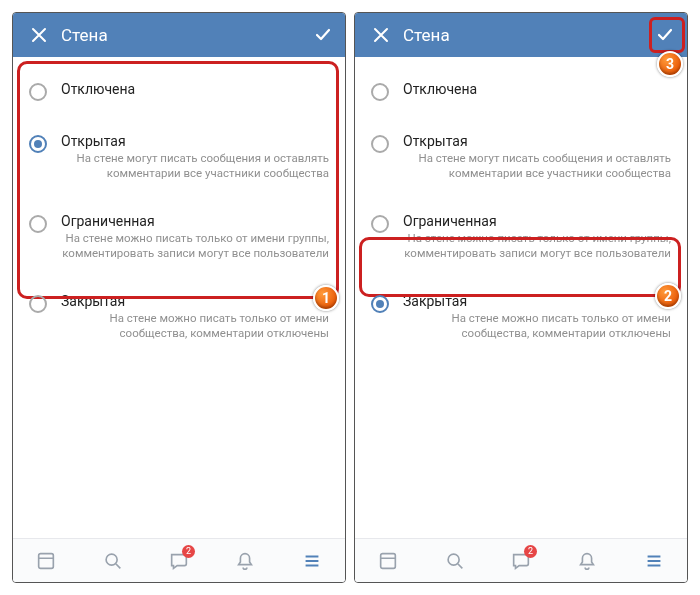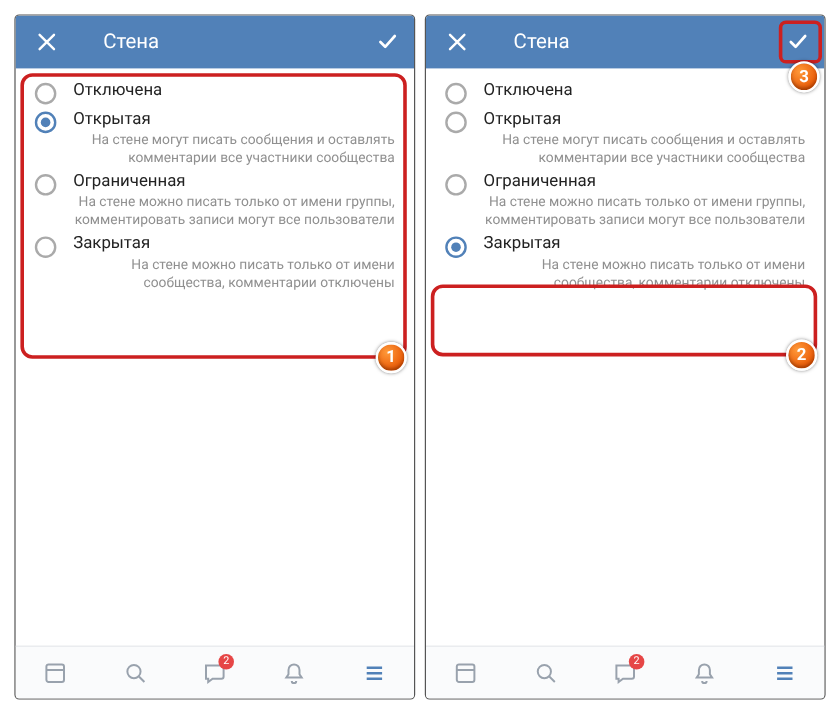--- a/index.html
+++ b/index.html
@@ -27,21 +27,20 @@
     position: relative;
   }
   .header {
     background: #5181b8;
     color: #fff;
     height: 44px;
     display: flex;
     align-items: center;
     padding: 0 8px;
     position: relative;
-    gap: 25px;
   }
   .header .close {
     width: 36px;
     height: 36px;
     display: flex;
     align-items: center;
     justify-content: center;
     font-size: 20px;
     cursor: pointer;
   }
@@ -63,21 +62,21 @@
     cursor: pointer;
   }
   .options {
     flex: 1;
     padding: 8px 4px 0 4px;
     position: relative;
   }
   .option {
     display: flex;
     align-items: flex-start;
-    padding: 2px 12px;
+    padding: 16px 12px;
     cursor: pointer;
   }
   .radio {
     width: 18px;
     height: 18px;
     border: 2px solid #aaa;
     border-radius: 50%;
     margin-top: 2px;
     flex-shrink: 0;
     position: relative;

